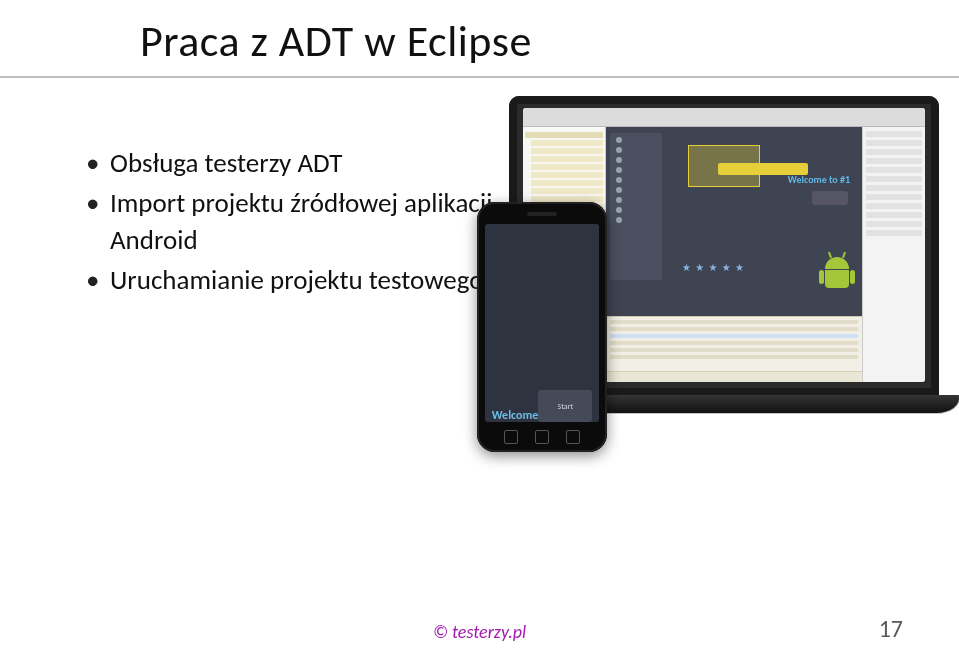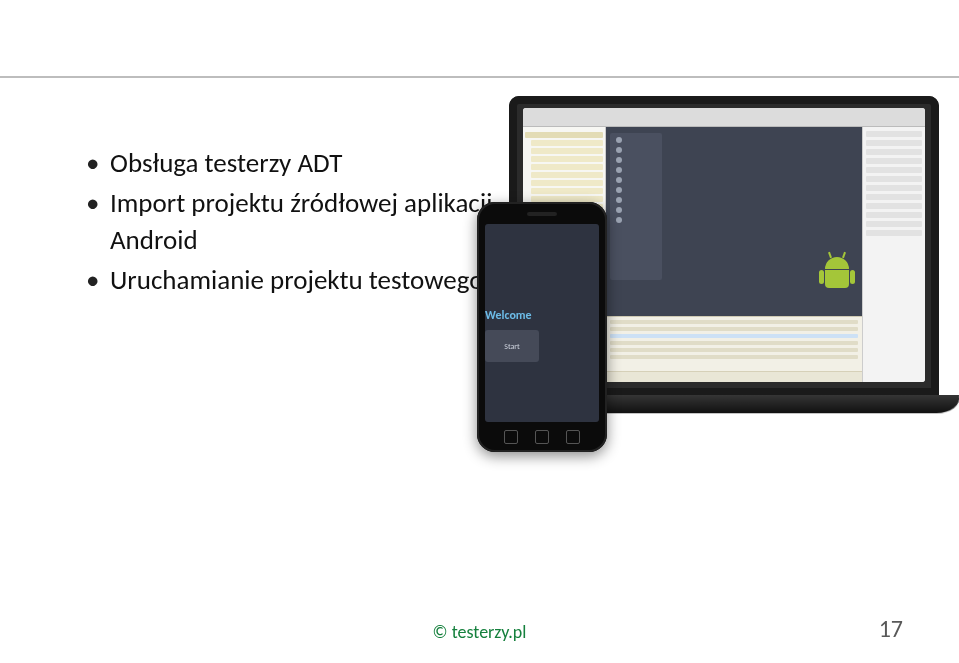--- a/index.html
+++ b/index.html
@@ -205,23 +205,23 @@
     border-radius: 18px;
     box-shadow: 0 4px 14px rgba(0,0,0,0.45), inset 0 0 0 2px #222;
   }
   .phone-screen {
     position: absolute;
     top: 22px; left: 8px; right: 8px; bottom: 30px;
     background: #2e3340;
     border-radius: 3px;
     overflow: hidden;
     display: flex;
-    align-items: flex-start;
+    align-items: flex-end;
     justify-content: center;
-    flex-direction: column;
+    flex-direction: row;
   }
   .phone-welcome {
     color: #6cbbe6;
     font-size: 12px;
     font-weight: 600;
     margin-top: 24px;
   }
   .phone-start {
     margin-top: 8px;
     width: 54px; height: 32px;
@@ -245,35 +245,37 @@
     position: absolute; top: 10px; left: 50%; transform: translateX(-50%);
     width: 30px; height: 4px; background: #222; border-radius: 2px;
   }
   
   .footer-left {
     position: absolute;
     bottom: 20px;
     left: 0; right: 0;
     text-align: center;
     font-size: 18px;
-    color: #15803d;
+    color: #a21caf;
+    font-style: italic;
   }
   .page-num {
     position: absolute;
     bottom: 20px;
     right: 56px;
     font-size: 24px;
     color: #595959;
   }
 </style>
 </head>
 <body>
 
 <div class="slide">
 
+  <div class="title">Praca z ADT w Eclipse</div>
   <div class="title-rule"></div>
 
   <ul class="bullets">
     <li>Obsługa testerzy ADT</li>
     <li>Import projektu źródłowej aplikacji Android</li>
     <li>Uruchamianie projektu testowego</li>
   </ul>
 
   <div class="image-wrap">
 
@@ -303,20 +305,27 @@
               <div class="panel-left">
                 <div class="dot"></div>
                   <div class="dot"></div>
                   <div class="dot"></div>
                 <div class="dot"></div>
                   <div class="dot"></div>
                   <div class="dot"></div>
                 <div class="dot"></div>
                   <div class="dot"></div>
                   <div class="dot"></div>
+              </div>
+              <div class="main-area">
+                <div class="yellow-box"></div>
+                <div class="tooltip"></div>
+                <div class="welcome">Welcome to #1</div>
+                <div class="start-btn"></div>
+                <div class="stars">★ ★ ★ ★ ★</div>
               </div>
               <div class="android-bot">
                 <div class="bot-head"></div>
                 <div class="bot-body"></div>
               </div>
             </div>
             <div class="ide-bottom">
               <div class="ln"></div>
                 <div class="ln"></div>
                 <div class="ln hl"></div>

